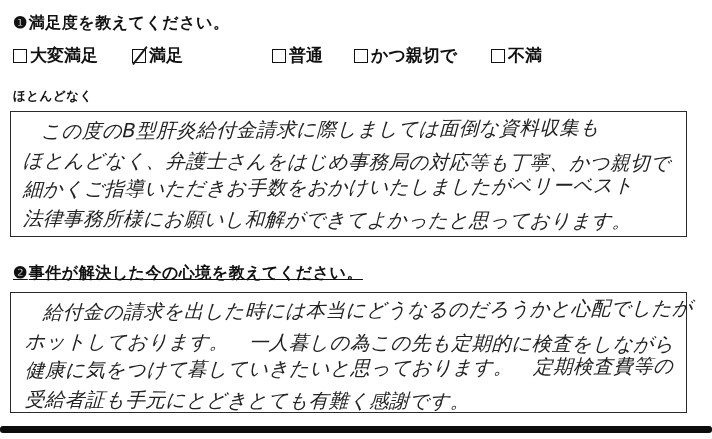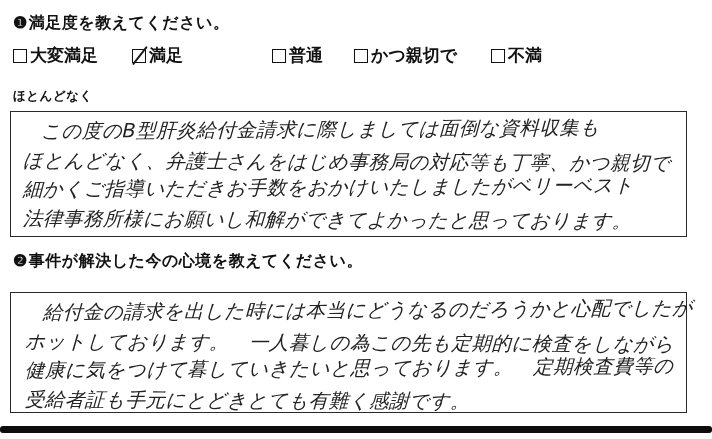--- a/index.html
+++ b/index.html
@@ -14,21 +14,21 @@
   
   .q-heading{
     position:absolute;left:13px;
     margin:0;
     font-size:16px;font-weight:700;
     letter-spacing:0.5px;
     color:#111111;
     white-space:nowrap;
   }
   .q1-heading{top:13px;}
-  .q2-heading{top:251px;}
+  .q2-heading{top:263px;text-decoration:underline;}
   .q-num{font-weight:700;margin-right:1px;}
   
   .options{position:absolute;top:44px;left:0;width:712px;height:22px;}
   .opt{
     position:absolute;top:0;
     display:flex;align-items:center;gap:3px;
     font-size:17px;font-weight:700;
     white-space:nowrap;cursor:default;
   }
   .opt0{left:13px;}

